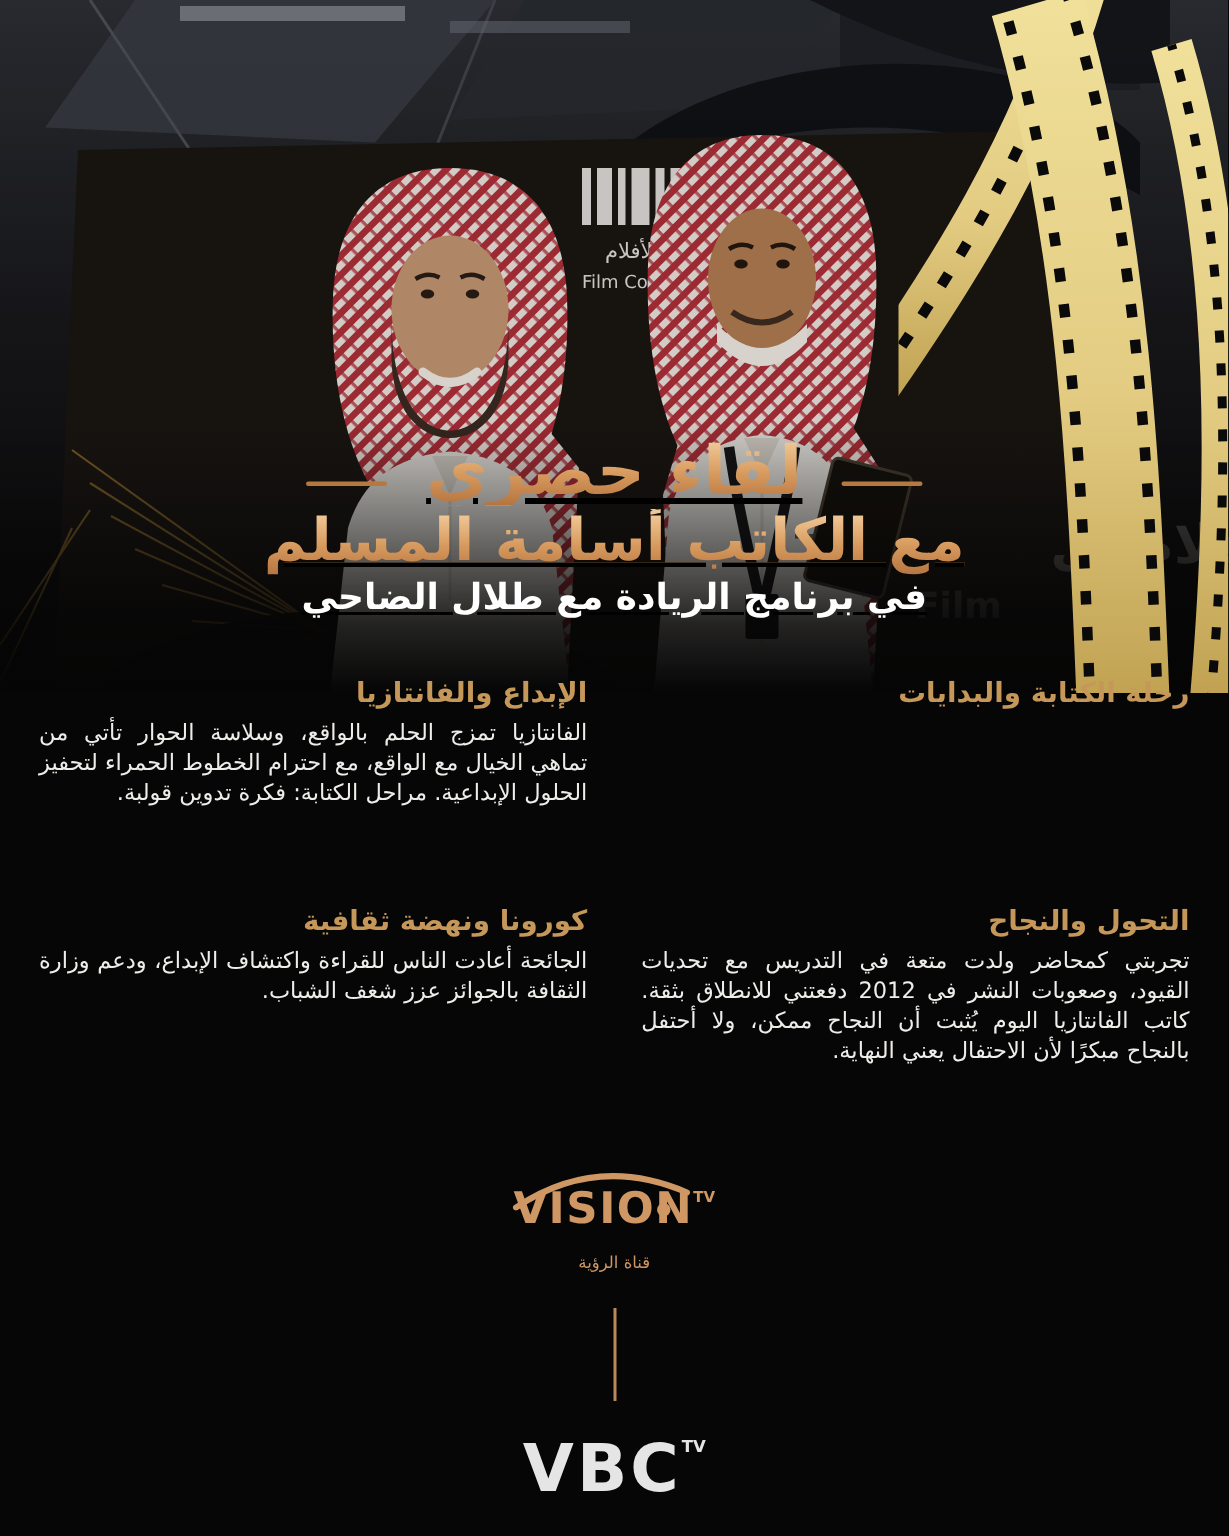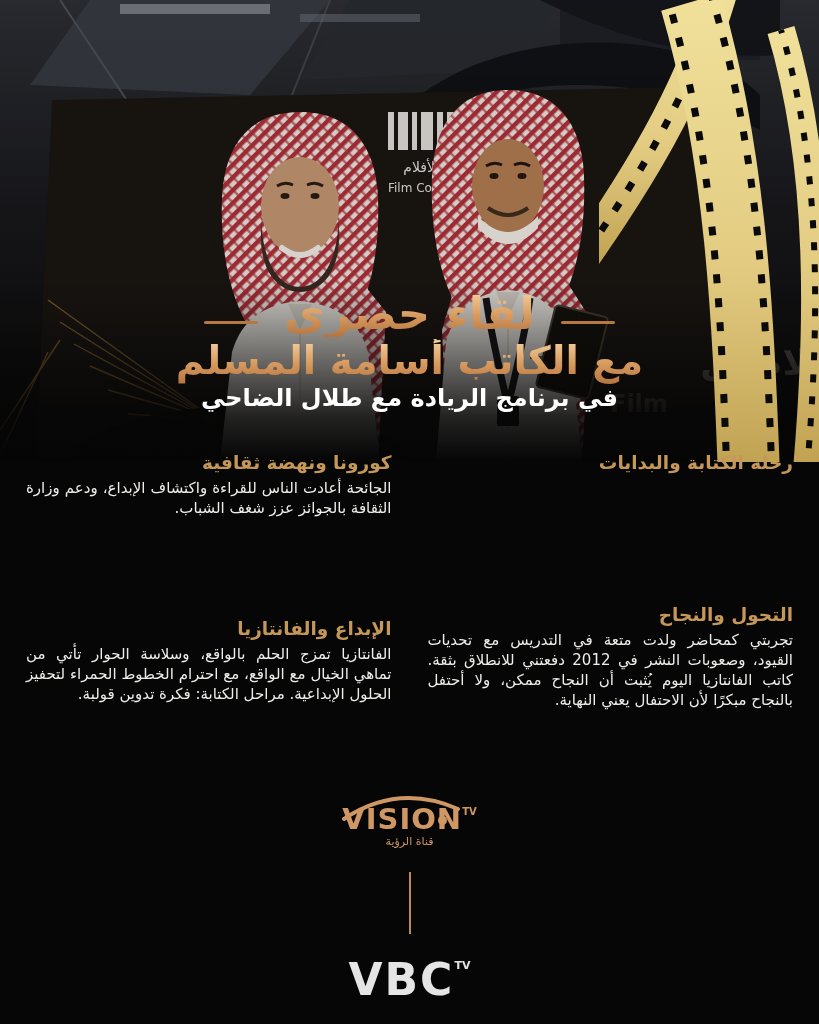--- a/index.html
+++ b/index.html
@@ -5,21 +5,21 @@
   html,body{margin:0;padding:0;background:#000;}
   .poster{
     position:relative;width:819px;height:1024px;overflow:hidden;
     background:#060606;font-family:"DejaVu Sans",sans-serif;
   }
   
   .photo-area{position:absolute;top:0;left:0;width:819px;height:462px;}
   .photo-area svg{display:block;}
   .film-palm{position:absolute;top:0;right:0;width:220px;height:462px;z-index:3;pointer-events:none;}
   
-  .title-block{position:absolute;top:290px;left:0;width:100%;text-align:center;z-index:6;}
+  .title-block{position:absolute;top:290px;left:0;width:100%;text-align:center;z-index:6;text-decoration:underline;}
   .title-line1{display:flex;align-items:center;justify-content:center;gap:26px;}
   .title-dash{width:54px;height:3px;background:#b5793f;border-radius:2px;margin-top:18px;}
   .calli{
     font-weight:bold;direction:rtl;
     background:linear-gradient(180deg,#f0c795 10%,#d79a5e 55%,#b4743f 100%);
     -webkit-background-clip:text;background-clip:text;color:transparent;
     text-shadow:none;
   }
   .t1{font-size:45px;line-height:1.05;}
   .t2{font-size:39px;line-height:1.15;margin-top:2px;}
@@ -42,21 +42,21 @@
   
   .footer{
     position:absolute;bottom:22px;left:0;width:100%;z-index:6;
     display:flex;align-items:center;justify-content:center;gap:24px;flex-direction:column;
   }
   .vision{position:relative;text-align:center;color:#cf9764;padding-top:14px;}
   .vision-arc{position:absolute;top:0;left:-2px;width:122px;height:30px;}
   .vision-word{font-size:29px;font-weight:bold;letter-spacing:1px;line-height:1;}
   .vision-sup{font-size:10px;font-weight:bold;vertical-align:14px;letter-spacing:0;}
   .vision-eye{position:absolute;top:25px;right:30px;width:9px;height:9px;border-radius:50%;background:#cf9764;}
-  .vision-arabic{font-size:11px;margin-top:1px;letter-spacing:1px;}
+  .vision-arabic{font-size:11px;margin-top:15px;letter-spacing:1px;}
   .logo-divider{width:2px;height:62px;background:#cf9764;opacity:.9;}
   .vbc{color:#e5e5e5;line-height:1;}
   .vbc-word{font-size:44px;font-weight:800;letter-spacing:2px;}
   .vbc-sup{font-size:11px;font-weight:bold;vertical-align:26px;}
 </style>
 </head>
 <body>
 
 <div class="poster">
 
@@ -210,27 +210,27 @@
       <div class="section row-a">
         <h3>رحلة الكتابة والبدايات</h3>
       </div>
       <div class="section">
         <h3>التحول والنجاح</h3>
         <p>تجربتي كمحاضر ولدت متعة في التدريس مع تحديات القيود، وصعوبات النشر في 2012 دفعتني للانطلاق بثقة. كاتب الفانتازيا اليوم يُثبت أن النجاح ممكن، ولا أحتفل بالنجاح مبكرًا لأن الاحتفال يعني النهاية.</p>
       </div>
     </div>
 
     <div class="col">
+      <div class="section row-a">
+        <h3>الإبداع والفانتازيا</h3>
+        <p>الفانتازيا تمزج الحلم بالواقع، وسلاسة الحوار تأتي من تماهي الخيال مع الواقع، مع احترام الخطوط الحمراء لتحفيز الحلول الإبداعية. مراحل الكتابة: فكرة تدوين قولبة.</p>
+      </div>
       <div class="section row-b">
         <h3>كورونا ونهضة ثقافية</h3>
         <p>الجائحة أعادت الناس للقراءة واكتشاف الإبداع، ودعم وزارة الثقافة بالجوائز عزز شغف الشباب.</p>
-      </div>
-      <div class="section row-a">
-        <h3>الإبداع والفانتازيا</h3>
-        <p>الفانتازيا تمزج الحلم بالواقع، وسلاسة الحوار تأتي من تماهي الخيال مع الواقع، مع احترام الخطوط الحمراء لتحفيز الحلول الإبداعية. مراحل الكتابة: فكرة تدوين قولبة.</p>
       </div>
     </div>
 
   </div>
 
   <div class="footer">
 
     <div class="vision">
       <svg class="vision-arc" viewBox="0 0 122 30">
         <path d="M4,28 Q58,-8 118,18" stroke="#cf9764" stroke-width="4" fill="none" stroke-linecap="round"></path>

